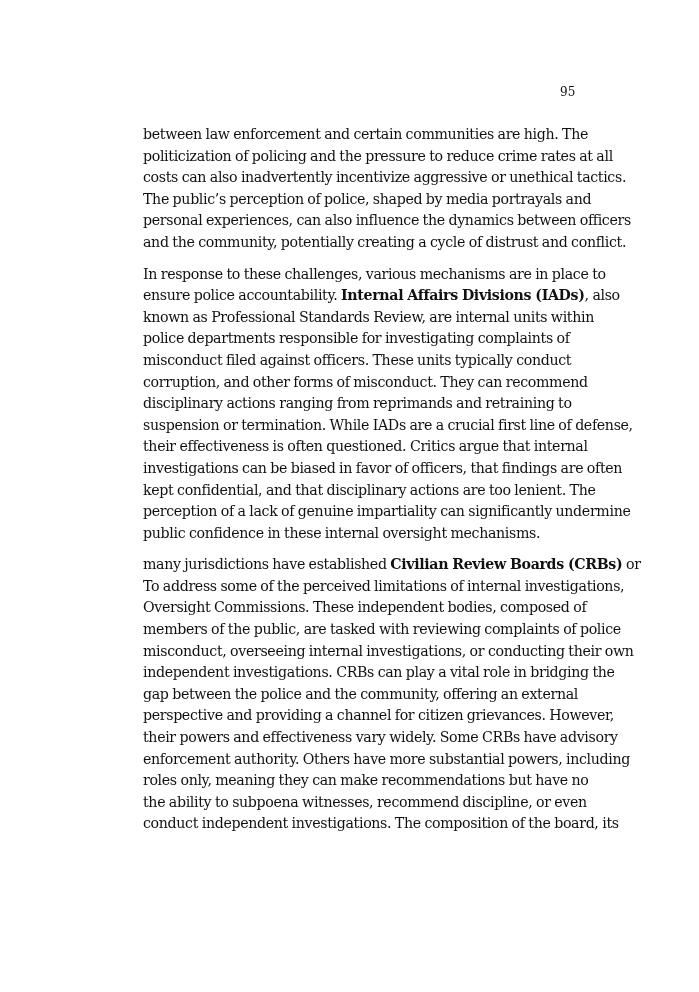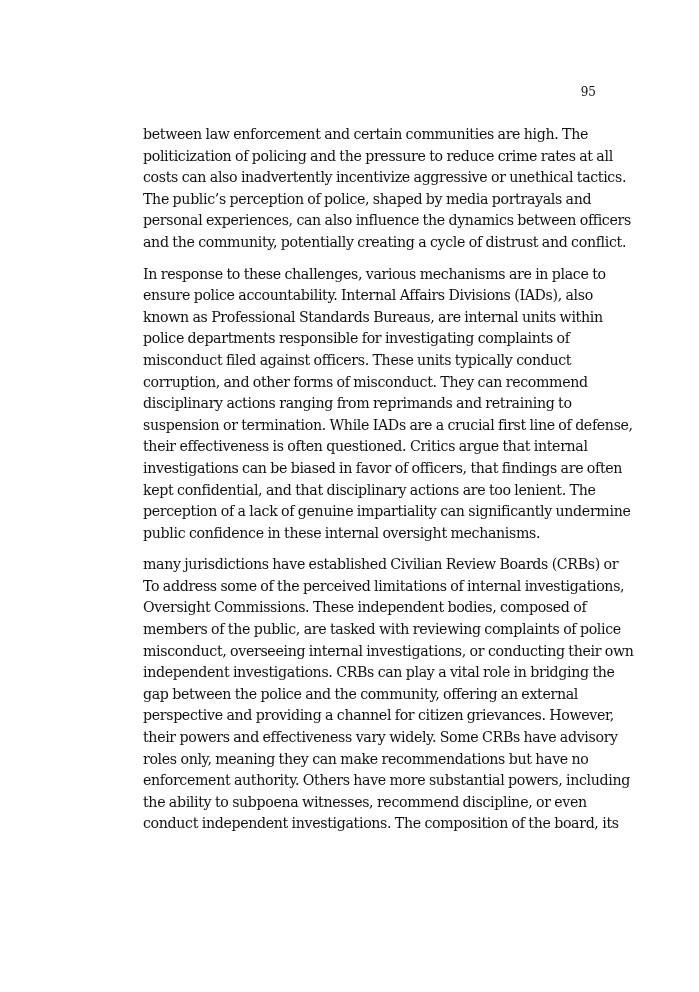--- a/index.html
+++ b/index.html
@@ -13,40 +13,40 @@
     position: relative;
     overflow: hidden;
     font-family: "DejaVu Serif", "Liberation Serif", serif;
     color: #111111;
   }
   .page-number {
     position: absolute;
     top: 84px;
     left: 560px;
     width: 36px;
-    text-align: right;
+    text-align: left;
     font-size: 12px;
     line-height: 16px;
   }
   .body-text {
     position: absolute;
     top: 124px;
     left: 103px;
     width: 496px;
     margin-left: 40px;
   }
   .paragraph {
     margin: 0 0 10px 0;
     font-size: 14.2px;
     line-height: 21.6px;
     letter-spacing: -0.35px;
     word-spacing: -0.5px;
   }
   .paragraph b {
-    font-weight: normal;
+    font-weight: bold;
   }
   .line {
     display: block;
     white-space: nowrap;
   }
 </style>
 </head>
 <body>
 
 <div class="page-number">95</div>
@@ -58,21 +58,21 @@
     <span class="line">politicization of policing and the pressure to reduce crime rates at all</span>
     <span class="line">costs can also inadvertently incentivize aggressive or unethical tactics.</span>
     <span class="line">The public’s perception of police, shaped by media portrayals and</span>
     <span class="line">personal experiences, can also influence the dynamics between officers</span>
     <span class="line">and the community, potentially creating a cycle of distrust and conflict.</span>
   </p>
 
   <p class="paragraph">
     <span class="line">In response to these challenges, various mechanisms are in place to</span>
     <span class="line"><span>ensure police accountability. </span><b>Internal Affairs Divisions (IADs)</b><span>, also</span></span>
-    <span class="line">known as Professional Standards Bureaus, are internal units within</span>
+    <span class="line">known as Professional Standards Review, are internal units within</span>
     <span class="line">police departments responsible for investigating complaints of</span>
     <span class="line">misconduct filed against officers. These units typically conduct</span>
     <span class="line">corruption, and other forms of misconduct. They can recommend</span>
     <span class="line">disciplinary actions ranging from reprimands and retraining to</span>
     <span class="line">suspension or termination. While IADs are a crucial first line of defense,</span>
     <span class="line">their effectiveness is often questioned. Critics argue that internal</span>
     <span class="line">investigations can be biased in favor of officers, that findings are often</span>
     <span class="line">kept confidential, and that disciplinary actions are too lenient. The</span>
     <span class="line">perception of a lack of genuine impartiality can significantly undermine</span>
     <span class="line">public confidence in these internal oversight mechanisms.</span>
@@ -81,19 +81,19 @@
   <p class="paragraph">
     <span class="line"><span>many jurisdictions have established </span><b>Civilian Review Boards (CRBs)</b><span> or</span></span>
     <span class="line">To address some of the perceived limitations of internal investigations,</span>
     <span class="line">Oversight Commissions. These independent bodies, composed of</span>
     <span class="line">members of the public, are tasked with reviewing complaints of police</span>
     <span class="line">misconduct, overseeing internal investigations, or conducting their own</span>
     <span class="line">independent investigations. CRBs can play a vital role in bridging the</span>
     <span class="line">gap between the police and the community, offering an external</span>
     <span class="line">perspective and providing a channel for citizen grievances. However,</span>
     <span class="line">their powers and effectiveness vary widely. Some CRBs have advisory</span>
+    <span class="line">enforcement authority. Others have more substantial powers, including</span>
     <span class="line">roles only, meaning they can make recommendations but have no</span>
-    <span class="line">enforcement authority. Others have more substantial powers, including</span>
     <span class="line">the ability to subpoena witnesses, recommend discipline, or even</span>
     <span class="line">conduct independent investigations. The composition of the board, its</span>
   </p>
 
 </div>
 
 </body></html>

